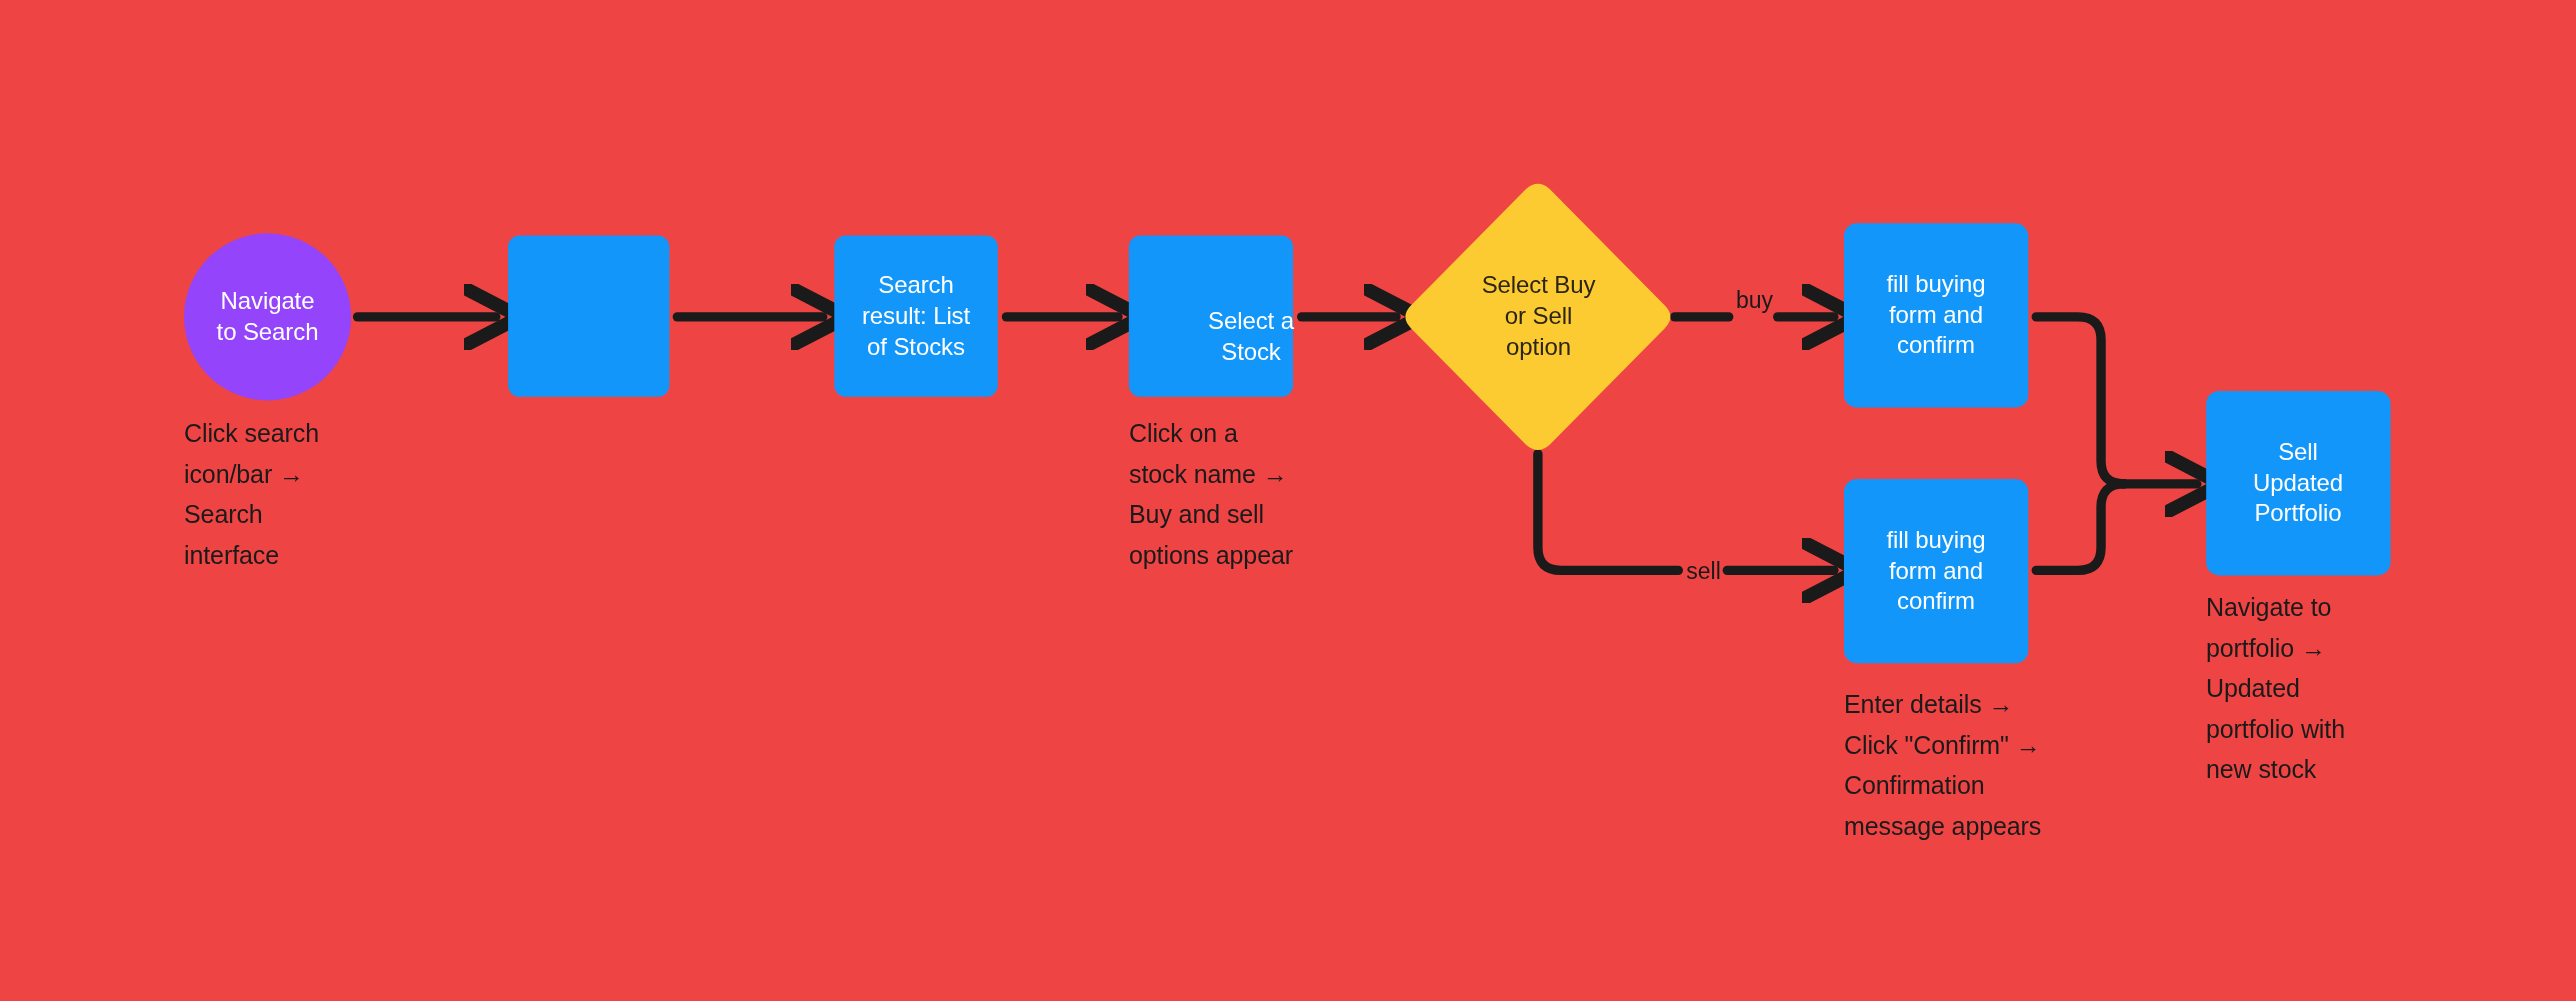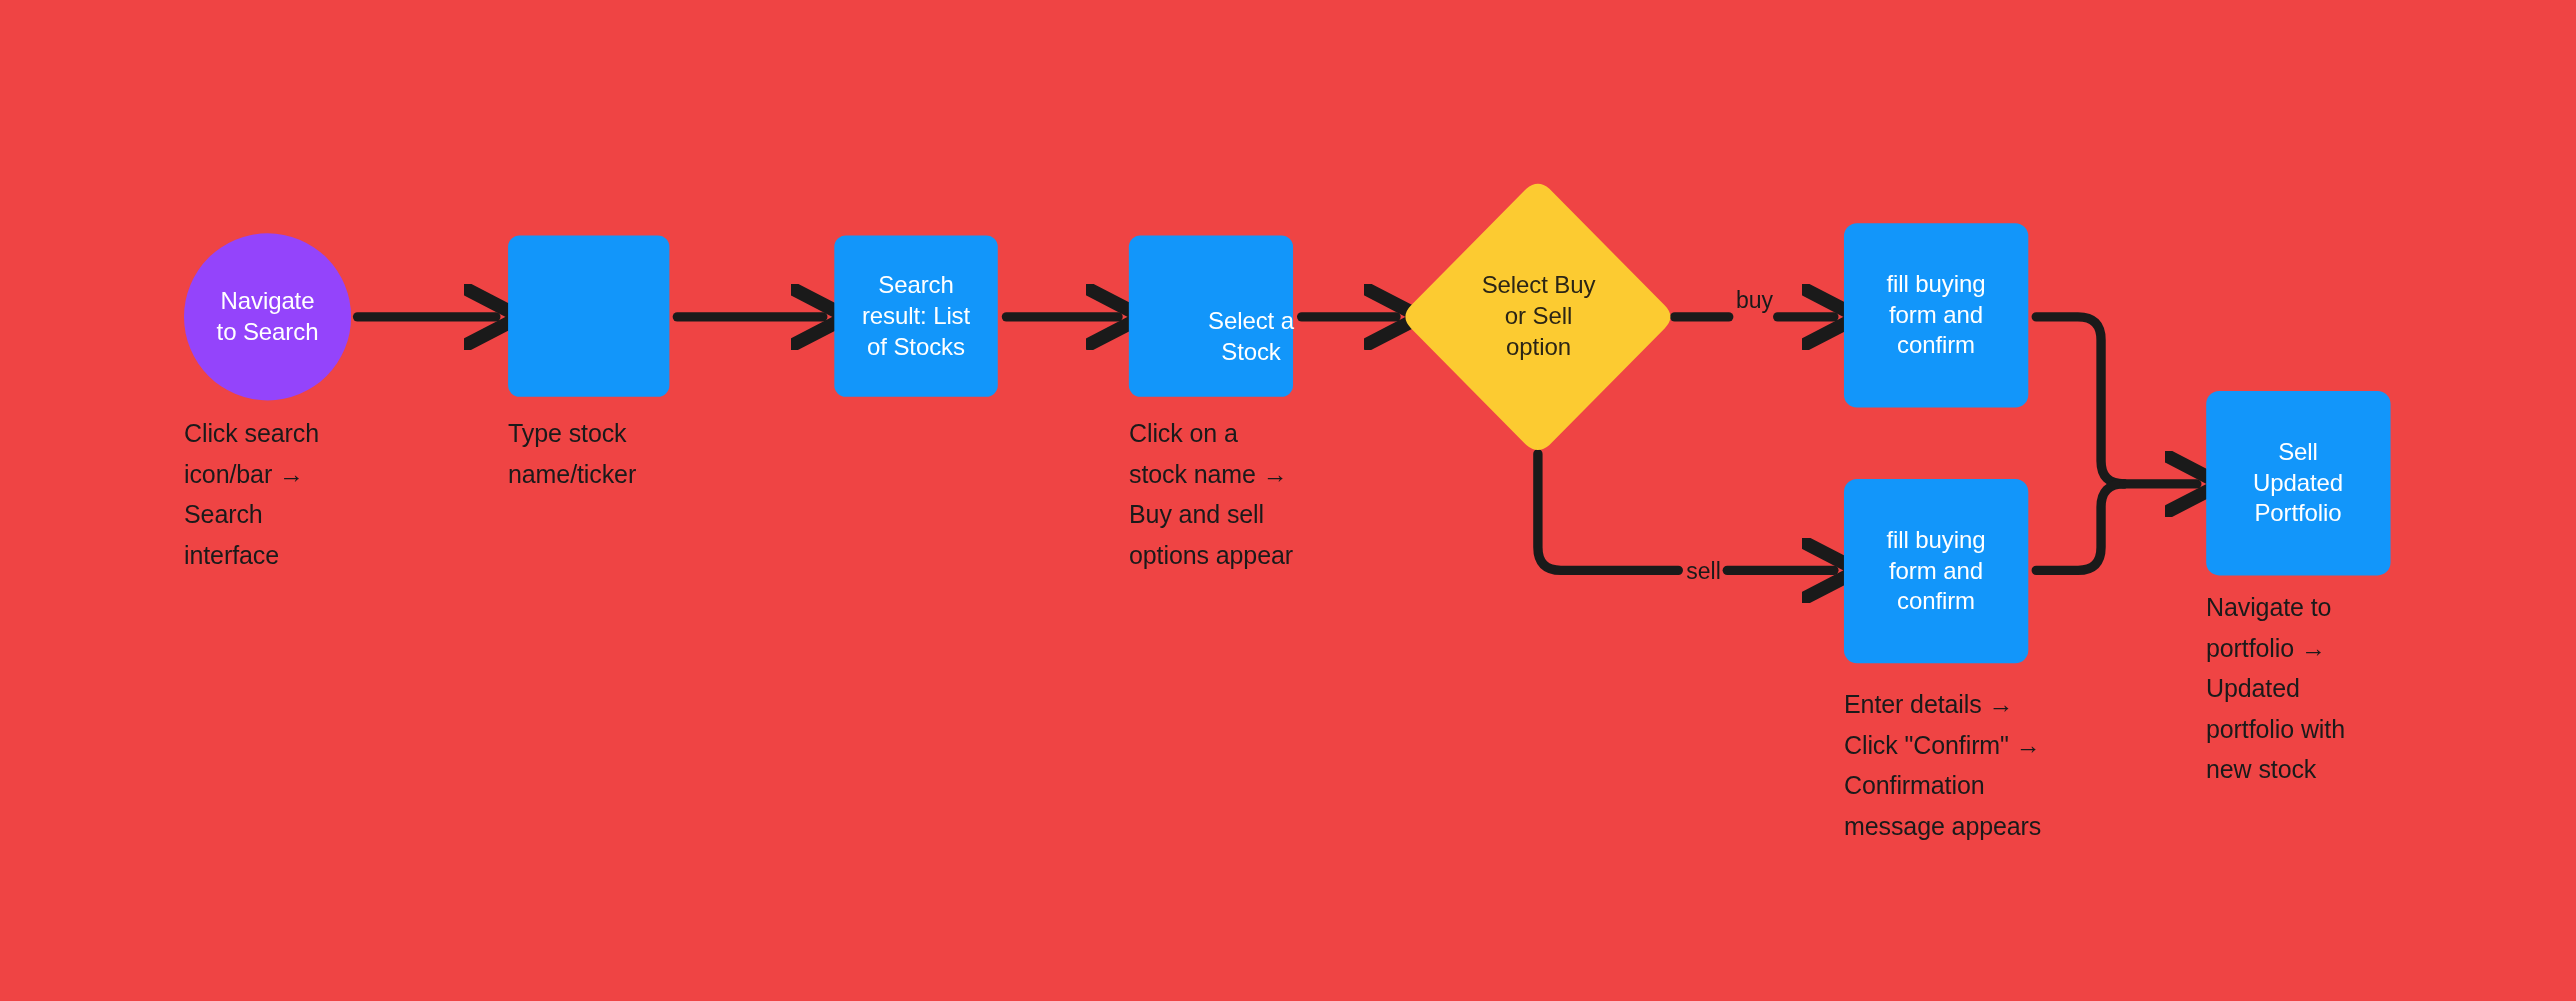--- a/index.html
+++ b/index.html
@@ -162,22 +162,20 @@
     </div>
   </div>
 
   <div class="edge-label" style="left:1732px; top:287px; width:45px;">buy</div>
   <div class="edge-label" style="left:1681px; top:558px; width:45px;">sell</div>
 
   <div class="caption" style="left:184px; top:413px; width:166px;">Click search
 icon/bar →
 Search
 interface</div>
-  <div class="caption" style="left:508px; top:413px; width:180px;">Type stock
-name/ticker</div>
   <div class="caption" style="left:1129px; top:413px; width:202px;">Click on a
 stock name →
 Buy and sell
 options appear</div>
   <div class="caption" style="left:1844px; top:684px; width:231px;">Enter details →
 Click "Confirm" →
 Confirmation
 message appears</div>
   <div class="caption" style="left:2206px; top:587px; width:202px;">Navigate to
 portfolio →

